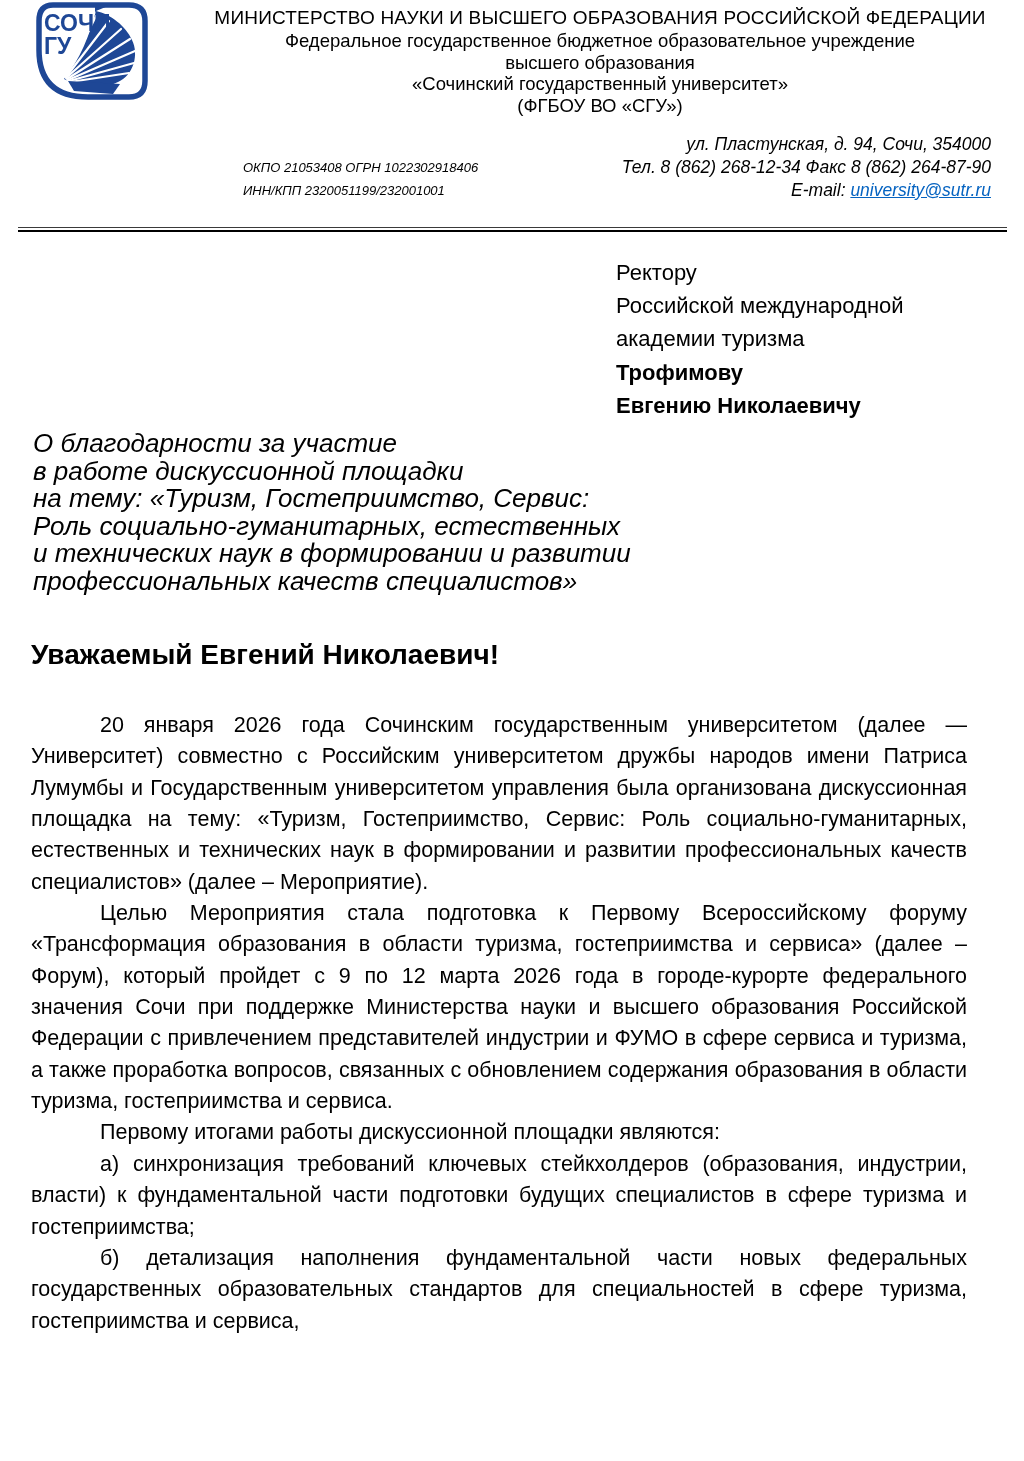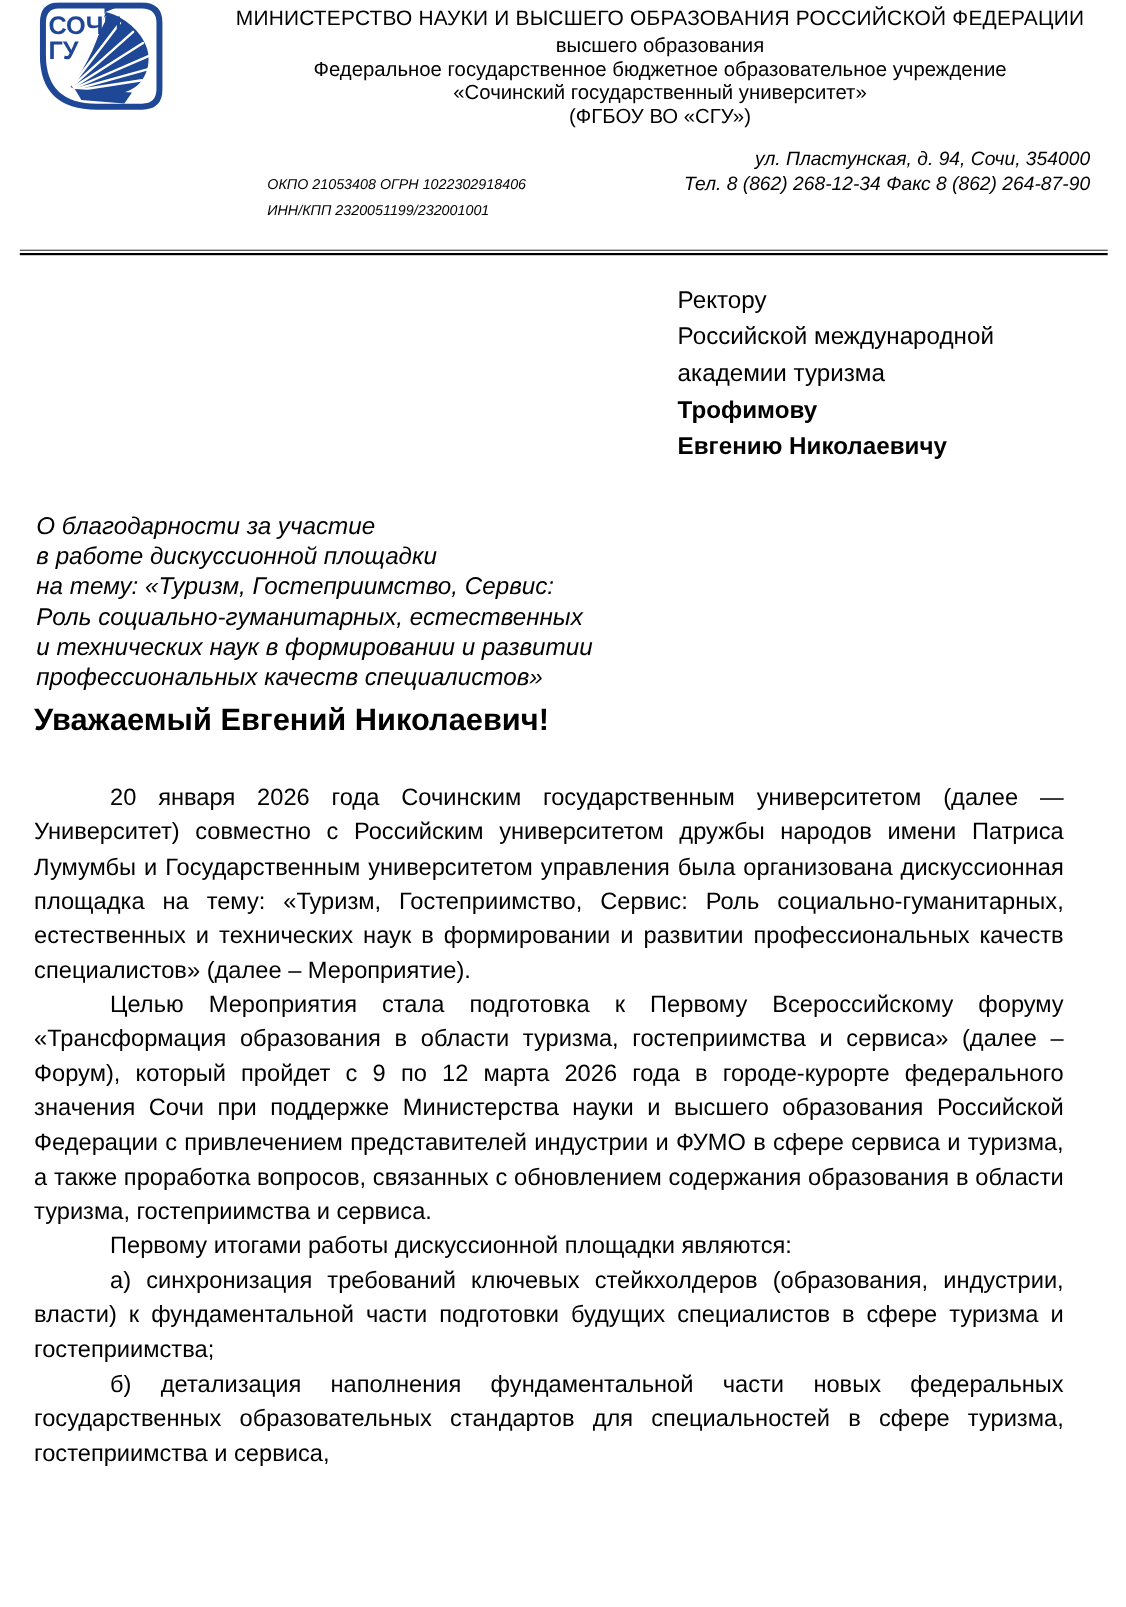--- a/index.html
+++ b/index.html
@@ -41,22 +41,22 @@
   .ref-ot     { width:52px; text-align:center; padding-bottom:2px; }
   .ref-blank2 { width:170px; border-bottom:1.8px solid #000; height:100%; }
 
   
   .addressee { position:absolute; left:616px; top:256px; width:400px;
                font-size:22px; line-height:33.2px; }
   .addressee-lines { white-space:pre-line; }
   .addressee-name  { white-space:pre-line; font-weight:bold; }
 
   
-  .subject { position:absolute; left:33px; top:464px; width:600px;
-             font-size:22px; font-style:italic; line-height:27.6px; white-space:pre-line; }
+  .subject { position:absolute; left:33px; top:430px; width:600px;
+             font-size:26px; font-style:italic; line-height:27.6px; white-space:pre-line; }
 
   
   .letter-body { position:absolute; left:31px; top:640px; width:936px; }
   .salutation  { text-align:left; font-weight:bold; font-size:28px;
                  line-height:30px; margin:0 60px 40px 0; }
   .bp { font-size:21.5px; line-height:31.35px; text-align:justify;
         text-indent:69px; margin:0; }
 </style>
 </head>
 <body>
@@ -82,32 +82,33 @@
       </g>
 
       <path d="M32,79 L84,82 L77,92 L38,89 Z" fill="#1e4796"></path>
       <text x="8" y="29" font-size="23" font-weight="bold" fill="#1e4796">СОЧИ</text>
       <text x="8" y="52" font-size="23" font-weight="bold" fill="#1e4796">ГУ</text>
     </svg>
   </div>
 
   <div class="org-header">
     <div class="ministry">МИНИСТЕРСТВО НАУКИ И ВЫСШЕГО ОБРАЗОВАНИЯ РОССИЙСКОЙ ФЕДЕРАЦИИ</div>
+    <div class="org-line">Федеральное государственное бюджетное образовательное учреждение</div>
     <div class="org-line">высшего образования</div>
-    <div class="org-line">Федеральное государственное бюджетное образовательное учреждение</div>
     <div class="org-line">«Сочинский государственный университет»</div>
     <div class="org-line">(ФГБОУ ВО «СГУ»)</div>
   </div>
 
   <div class="contacts-left">ОКПО 21053408 ОГРН 1022302918406
 ИНН/КПП 2320051199/232001001</div>
 
   <div class="contacts-right">
     <div>ул. Пластунская, д. 94, Сочи, 354000</div>
     <div>Тел. 8 (862) 268-12-34 Факс 8 (862) 264-87-90</div>
+    <div><span>E-mail: </span><a class="email-link">university@sutr.ru</a></div>
   </div>
 
   <div class="divider"></div>
 
 
   <div class="addressee">
     <div class="addressee-lines">Ректору
 Российской международной
 академии туризма</div>
     <div class="addressee-name">Трофимову

